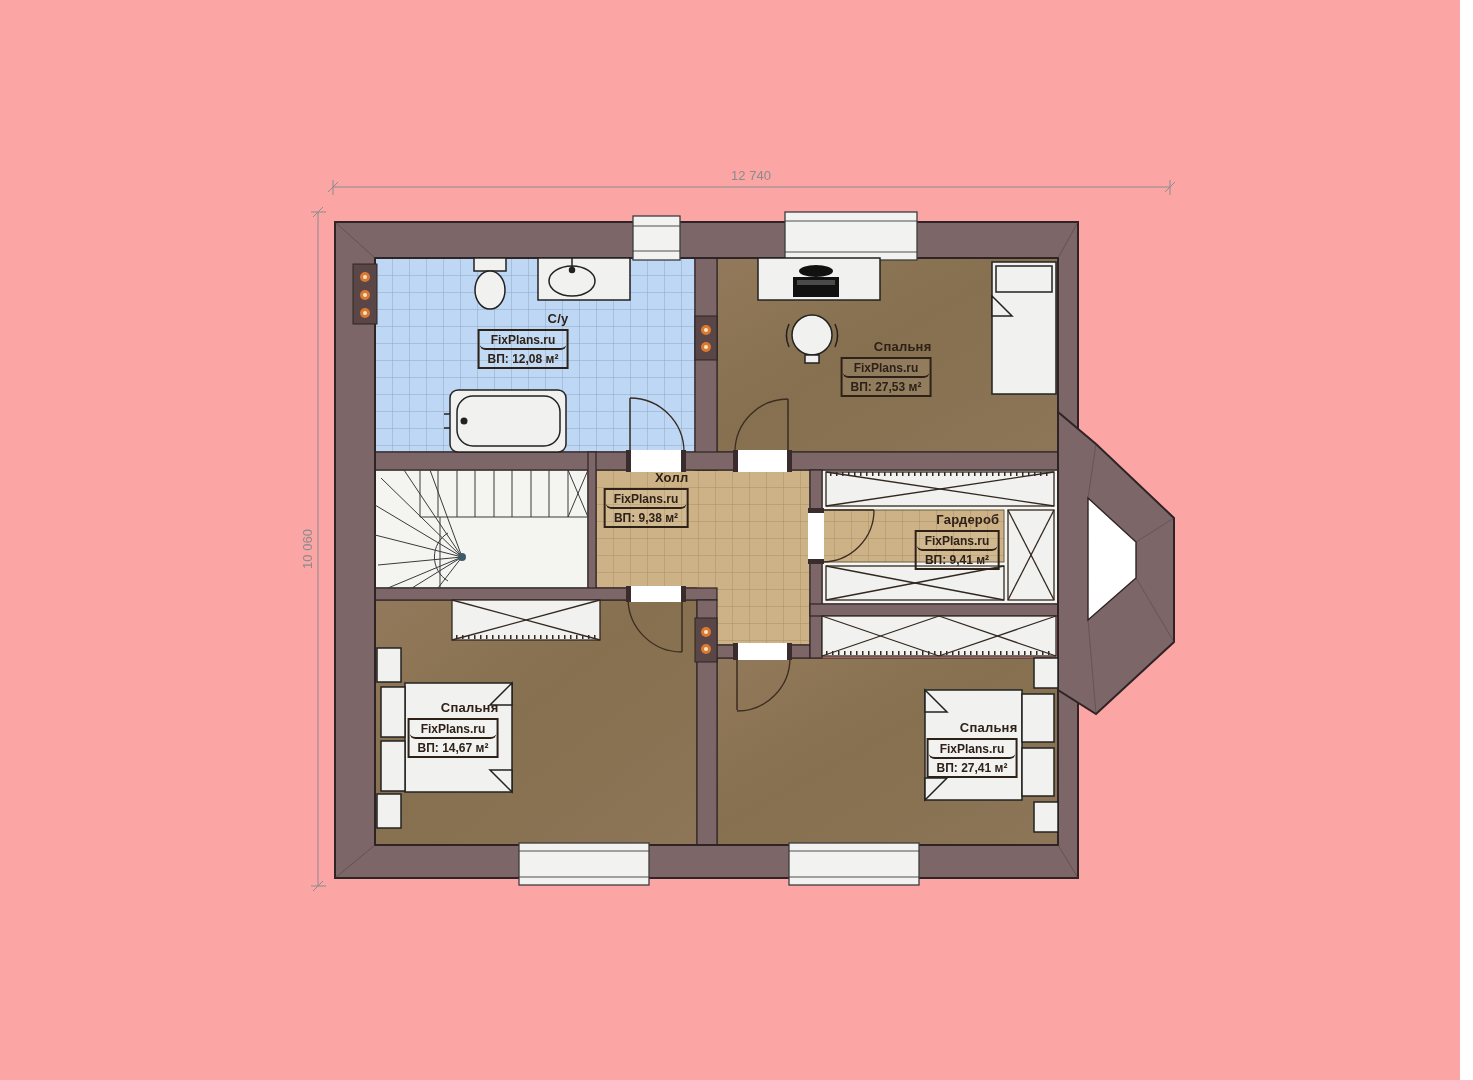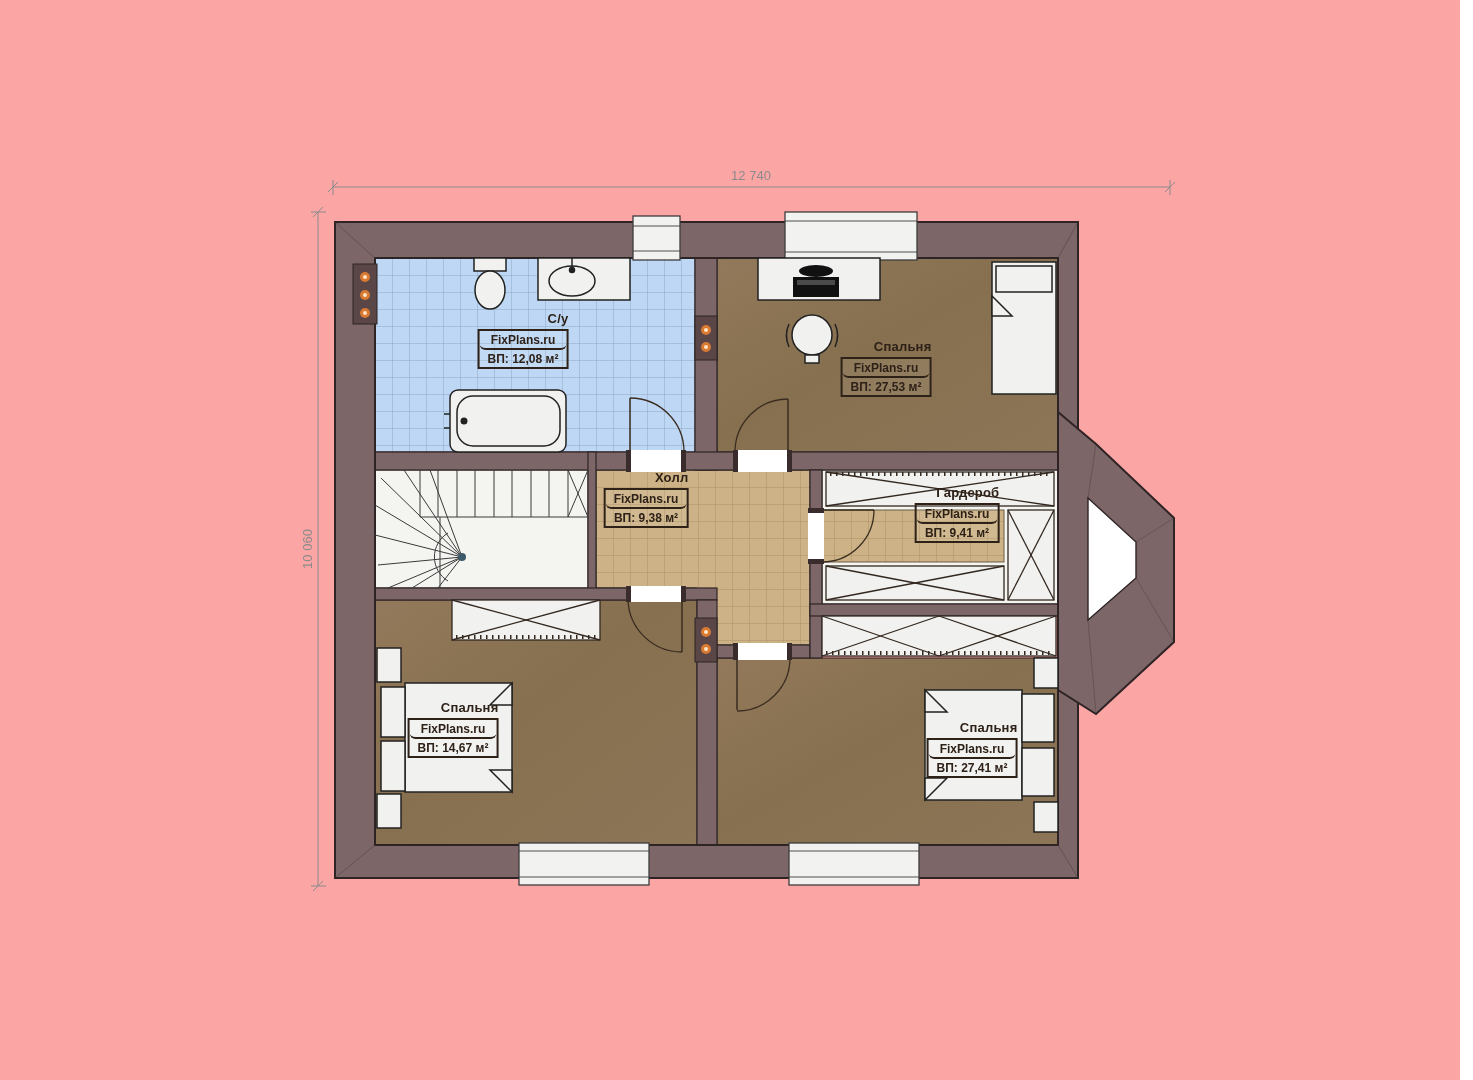--- a/index.html
+++ b/index.html
@@ -350,21 +350,21 @@
 </div>
 
 <div class="room-label" style="left:646px;top:470px;">
   <div class="room-title">Холл</div>
   <div class="room-box">
     <div class="room-brand">FixPlans.ru</div>
     <div class="room-area">ВП: 9,38 м²</div>
   </div>
 </div>
 
-<div class="room-label" style="left:936px;top:485px;padding-left:42px;">
+<div class="room-label" style="left:936px;top:512px;padding-left:42px;">
   <div class="room-title">Гардероб</div>
   <div class="room-box">
     <div class="room-brand">FixPlans.ru</div>
     <div class="room-area">ВП: 9,41 м²</div>
   </div>
 </div>
 
 <div class="room-label" style="left:453px;top:700px;">
   <div class="room-title">Спальня</div>
   <div class="room-box">

